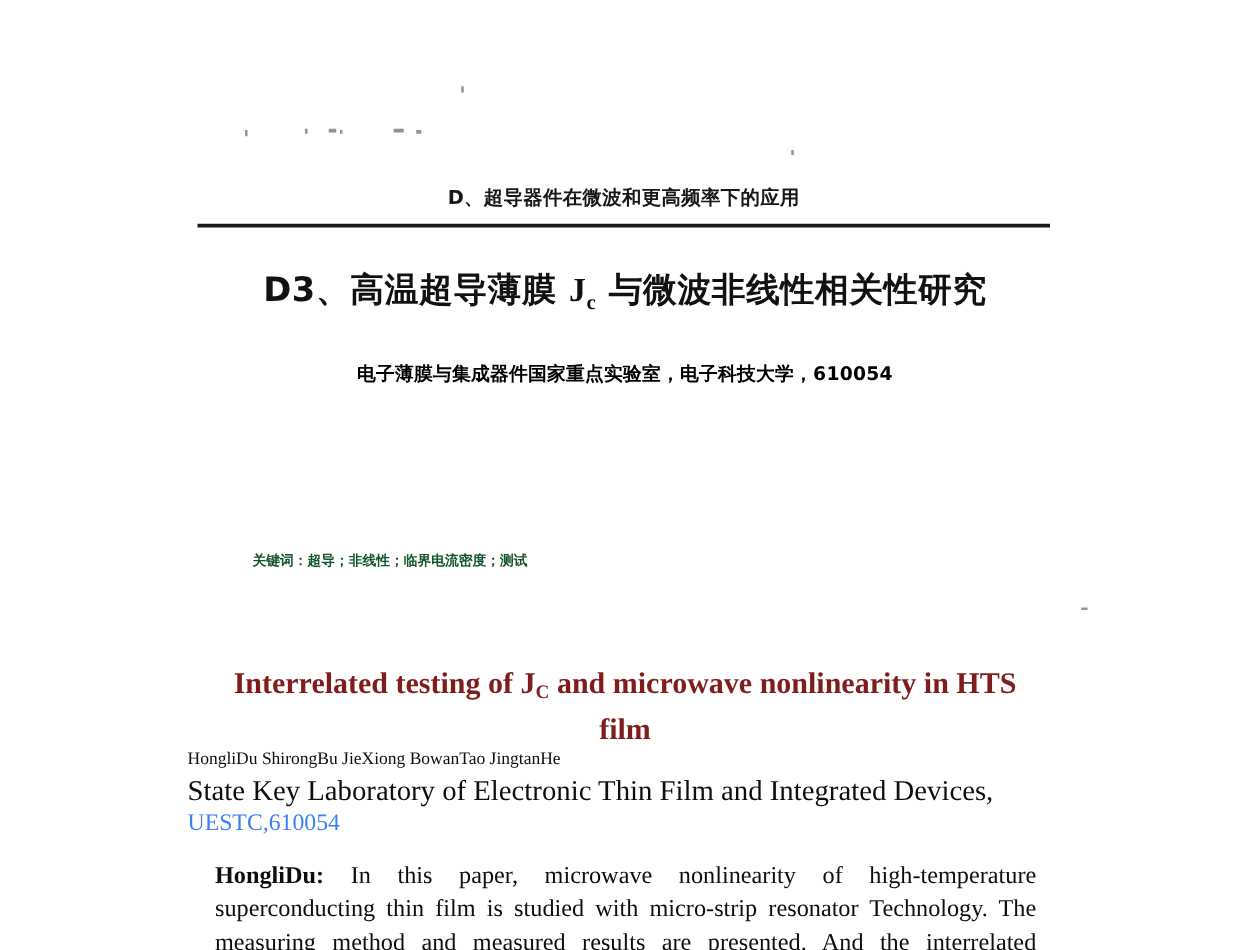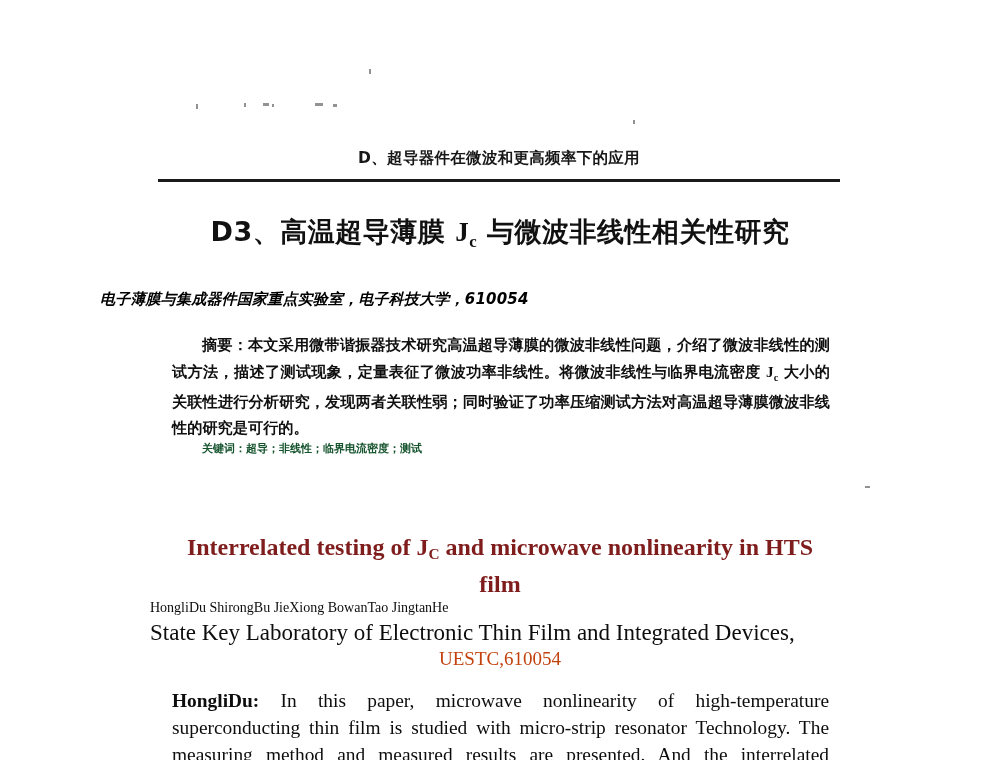--- a/index.html
+++ b/index.html
@@ -80,25 +80,25 @@
     font-family: "DejaVu Sans", "Liberation Sans", sans-serif;
     font-weight: bold;
     font-size: 16.5px;
     letter-spacing: 0.5px;
   }
   .affil-cn {
     position: absolute;
     left: 100px;
     top: 290px;
     width: 800px;
+    text-align: center;
     font-family: "DejaVu Sans", "Liberation Sans", sans-serif;
     font-weight: bold;
     font-size: 15px;
     letter-spacing: 0.2px;
-    font-style: italic;
   }
 
   
   .abstract-cn {
     position: absolute;
     left: 172px;
     top: 333px;
     width: 658px;
     font-family: "DejaVu Sans", "Liberation Sans", sans-serif;
     font-weight: bold;
@@ -167,25 +167,24 @@
     font-family: "Liberation Serif", "DejaVu Serif", serif;
     font-size: 23px;
     line-height: 26px;
     color: #0d0d0d;
   }
   .affil-en-2 {
     position: absolute;
     left: 150px;
     top: 646px;
     width: 700px;
-    text-align: center;
     font-family: "Liberation Serif", "DejaVu Serif", serif;
     font-size: 19px;
     line-height: 26px;
-    color: #c2410c;
+    color: #3b82f6;
   }
 
   
   .abstract-en {
     position: absolute;
     left: 172px;
     top: 687px;
     width: 657px;
     font-family: "Liberation Serif", "DejaVu Serif", serif;
     font-size: 19.4px;
@@ -211,21 +210,20 @@
   <div class="speck" style="left:633px; top:120px; width:2px; height:4px;"></div>
   <div class="speck" style="left:865px; top:486px; width:5px; height:2px;"></div>
 
   <div class="running-header">D、超导器件在微波和更高频率下的应用</div>
   <div class="header-rule"></div>
 
   <h1 class="doc-title"><span>D3、高温超导薄膜 </span><span class="jmark">J</span><span class="subc">c</span><span> 与微波非线性相关性研究</span></h1>
 
   <div class="affil-cn">电子薄膜与集成器件国家重点实验室，电子科技大学，610054</div>
 
-  <div class="abstract-cn"><span class="lbl">摘要：</span><span>本文采用微带谐振器技术研究高温超导薄膜的微波非线性问题，介绍了微波非线性的测试方法，描述了测试现象，定量表征了微波功率非线性。将微波非线性与临界电流密度 </span><span class="jsub"><span>J</span><sub>c</sub></span><span> 大小的关联性进行分析研究，发现两者关联性弱；同时验证了功率压缩测试方法对高温超导薄膜微波非线性的研究是可行的。</span></div>
 
   <div class="keywords-cn"><span class="lbl">关键词：</span><span>超导；非线性；临界电流密度；测试</span></div>
 
   <h2 class="title-en"><span>Interrelated testing of J</span><sub>C</sub><span> and microwave nonlinearity in HTS film</span></h2>
 
   <div class="authors-en">HongliDu ShirongBu JieXiong BowanTao JingtanHe</div>
   <div class="affil-en">State Key Laboratory of Electronic Thin Film and Integrated Devices,</div>
   <div class="affil-en-2">UESTC,610054</div>
 
   <div class="abstract-en"><span class="lbl">HongliDu:</span><span> In this paper, microwave nonlinearity of high-temperature superconducting thin film is studied with micro-strip resonator Technology. The measuring method and measured results are presented. And the interrelated</span></div>

